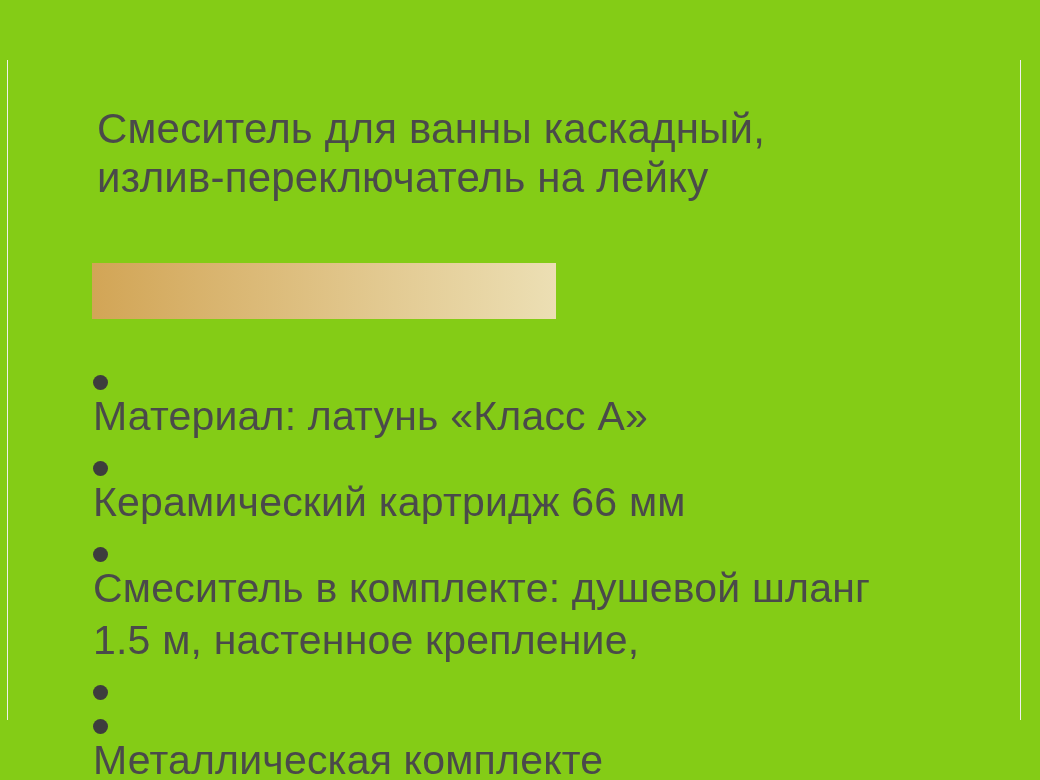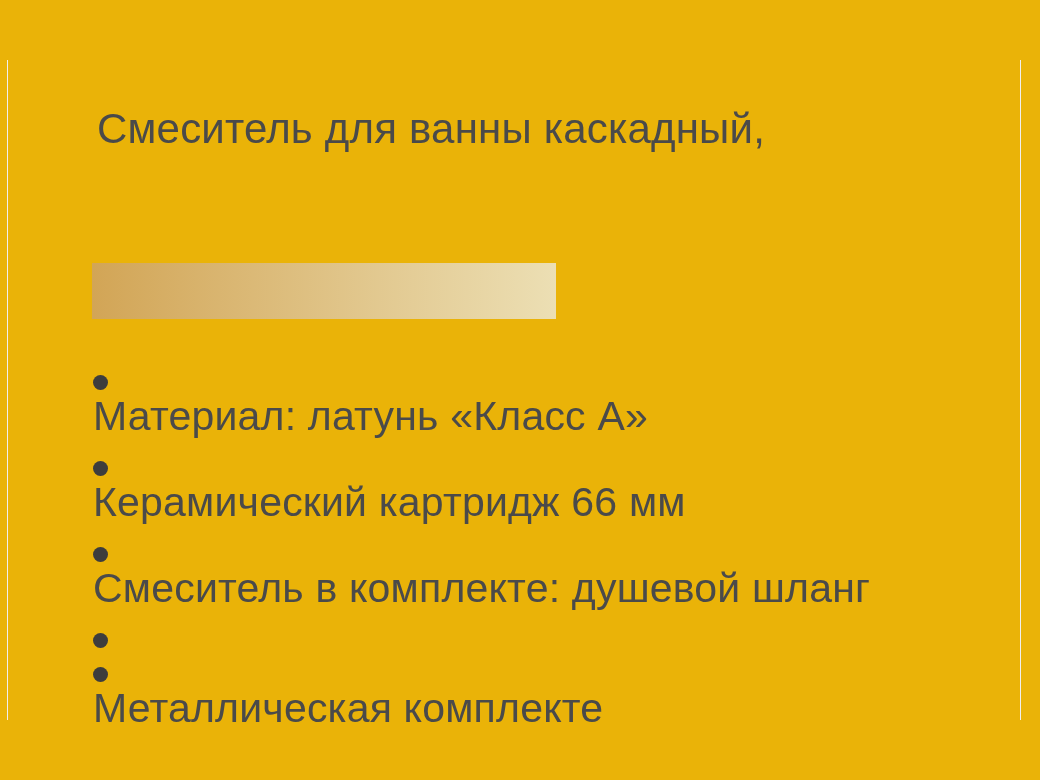--- a/index.html
+++ b/index.html
@@ -12,21 +12,21 @@
     position: relative;
     background: #fdfdfd;
     font-family: "Liberation Sans", sans-serif;
     overflow: hidden;
   }
   .slide {
     position: absolute;
     left: 0; top: 0;
     width: 1040px;
     height: 780px;
-    background: #eab308;
+    background: #84cc16;
   }
   
   .edge-line {
     position: absolute;
     width: 1px;
     top: 60px;
     bottom: 60px;
     background: #f0efee;
   }
   .edge-line.left  { left: 7px; }
@@ -85,20 +85,21 @@
 </head>
 <body>
 
 <div class="slide">
 
   <div class="edge-line left"></div>
   <div class="edge-line right"></div>
 
   <div class="title" style="color: rgb(74, 74, 74);">
     <div>Смеситель для ванны каскадный,</div>
+    <div>излив-переключатель на лейку</div>
   </div>
 
   <div class="accent-bar" style="background: linear-gradient(90deg, rgb(210, 165, 86), rgb(236, 223, 180));"></div>
 
   <div class="bullets" style="color: rgb(74, 74, 74);">
 
     <div class="bullet-item">
       <span class="bullet-dot" style="background: rgb(61, 61, 61);"></span>
       <div class="bullet-text">
         <div class="bullet-line">Материал: латунь «Класс А»</div>
@@ -109,20 +110,21 @@
       <span class="bullet-dot" style="background: rgb(61, 61, 61);"></span>
       <div class="bullet-text">
         <div class="bullet-line">Керамический картридж 66 мм</div>
       </div>
     </div>
 
     <div class="bullet-item">
       <span class="bullet-dot" style="background: rgb(61, 61, 61);"></span>
       <div class="bullet-text">
         <div class="bullet-line">Смеситель в комплекте: душевой шланг</div>
+        <div class="bullet-line">1.5 м, настенное крепление,</div>
       </div>
     </div>
 
     <div class="bullet-item">
       <span class="bullet-dot" style="background: rgb(61, 61, 61);"></span>
     </div>
 
     <div class="bullet-item">
       <span class="bullet-dot" style="background: rgb(61, 61, 61);"></span>
       <div class="bullet-text">

